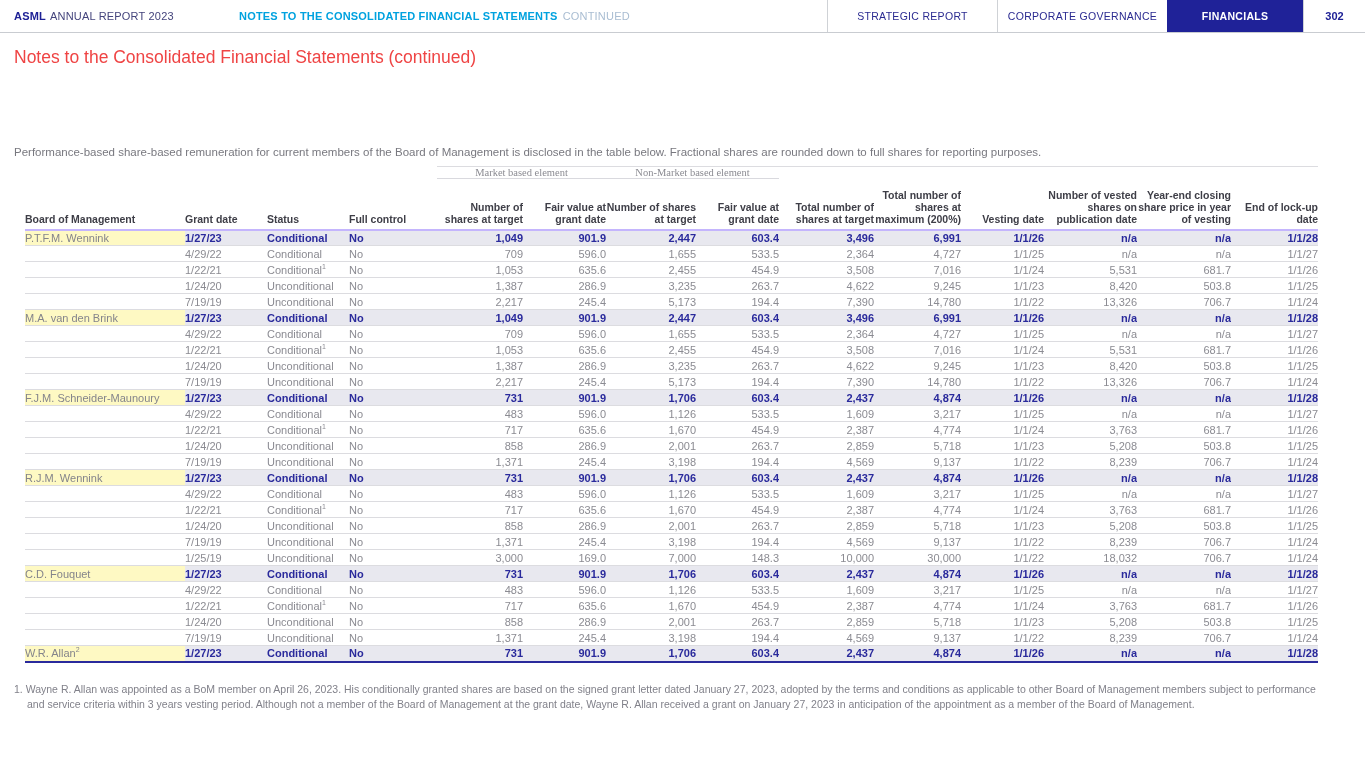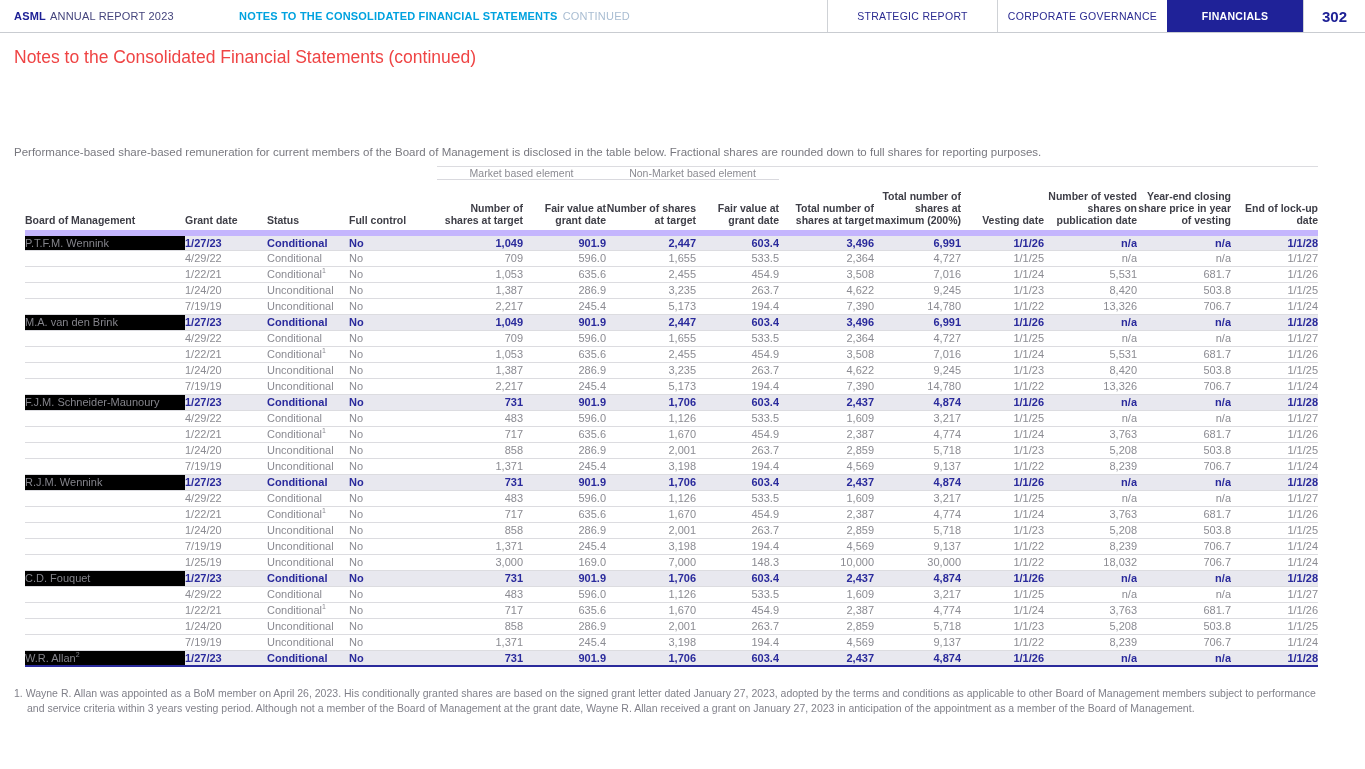--- a/index.html
+++ b/index.html
@@ -12,43 +12,43 @@
   .brand b { color:#1e2196; margin-right:4px; }
   .crumb { position:absolute; left:239px; top:0; height:32px; display:flex; align-items:center;
     font-size:11px; white-space:nowrap; }
   .crumb .main { color:#00a2df; font-weight:bold; letter-spacing:.2px; }
   .crumb .cont { color:#a9bdd2; margin-left:5px; letter-spacing:.2px; }
   .tabs { position:absolute; right:0; top:0; height:32px; display:flex; }
   .tab { width:170px; height:32px; display:flex; align-items:center; justify-content:center;
     font-size:10.5px; color:#2a2a90; border-left:1px solid #cfd2d6; letter-spacing:.3px; cursor:pointer; }
   .tab.active { width:136px; background:#1f2298; color:#ffffff; font-weight:bold; border-left:none; }
   .pagenum { width:62px; height:32px; display:flex; align-items:center; justify-content:center;
-    font-size:15px; font-weight:bold; color:#1e2196; border-left:1px solid #cfd2d6; }
+    font-size:11px; font-weight:bold; color:#1e2196; border-left:1px solid #cfd2d6; }
   
   .page-title { margin:14px 14px 0 14px; font-size:17.5px; font-weight:normal; color:#ef4444; }
   .intro { margin:78px 14px 0 14px; font-size:11.5px; color:#78787f; }
   
   table { border-collapse:collapse; table-layout:fixed; width:1293px; margin:8px 0 0 25px; }
   td, th { font-size:11px; overflow:hidden; }
   .group-row td { font-size:10.5px; color:#8b8b92; text-align:center; padding-bottom:0;
-    border-bottom:1px solid #d9d9de; }
+    border-bottom:1px solid #d9d9de;font-family:Liberation Serif, serif; }
   .group-row td.spacer-l { border-bottom:none; }
   .group-row td.spacer-r { border-bottom:none; border-top:1px solid #dcdce0; }
   .group-row td.grp { border-top:1px solid #dcdce0; }
   .cols th { color:#3e3e47; font-weight:bold; vertical-align:bottom; line-height:1.18;
-    font-size:10.5px; padding:10px 0 3px 0; border-bottom:6px solid #c4b5fd; }
+    font-size:10.5px; padding:10px 0 3px 0; border-bottom:2px solid #c4b5fd; }
   .cols th.left { text-align:left; }
   .cols th.num { text-align:right; }
   tbody td { color:#8b8b92; height:16px; padding:1px 0; border-bottom:1px solid #dcdce0;
     white-space:nowrap; }
   tbody td.left { text-align:left; }
   tbody td.num { text-align:right; }
   tbody td.member { color:#84848b; }
   tbody tr.hl td { background:#e8e8ef; color:#2a2a9c; font-weight:bold; }
-  tbody tr.hl td.member { background:#000000; color:#84848b; font-weight:normal; }
+  tbody tr.hl td.member { background:#fef9c3; color:#84848b; font-weight:normal; }
   tbody tr:last-child td { border-bottom:2px solid #2a2a9c; }
   tbody tr:last-child td.member { border-bottom:2px solid #2a2a9c; }
   sup { font-size:7px; vertical-align:super; line-height:0; }
   
   .footnote { margin:19px 40px 0 14px; font-size:10.5px; color:#81818a; line-height:1.45;
     padding-left:13px; text-indent:-13px; }
 </style>
 </head>
 <body>
 

